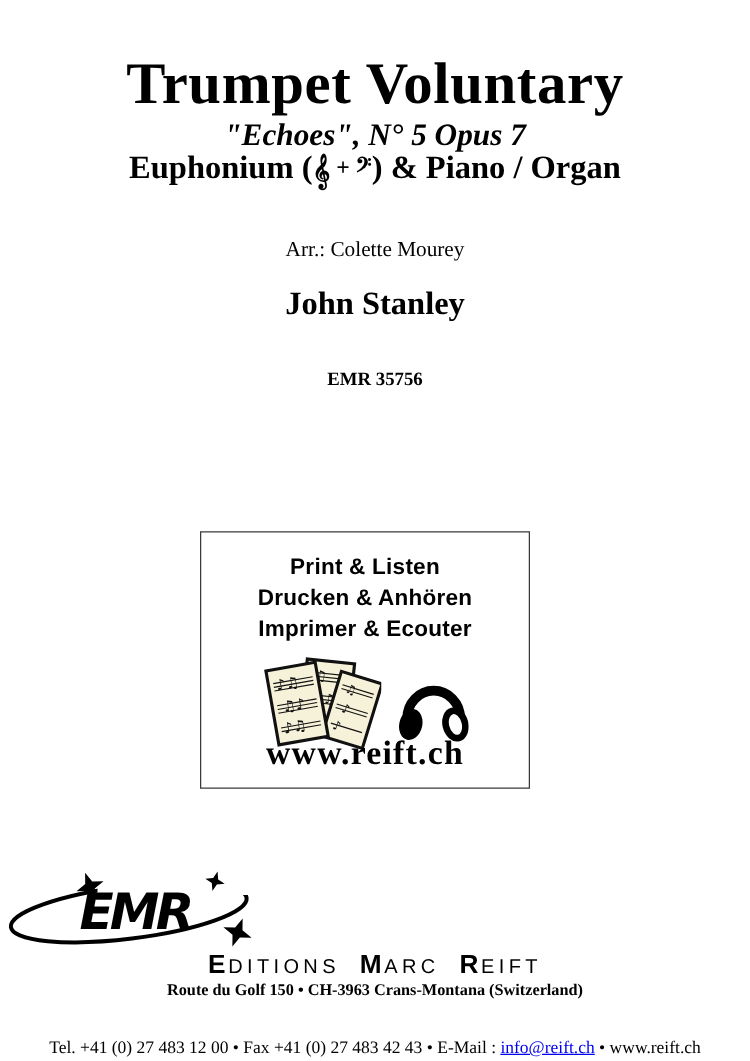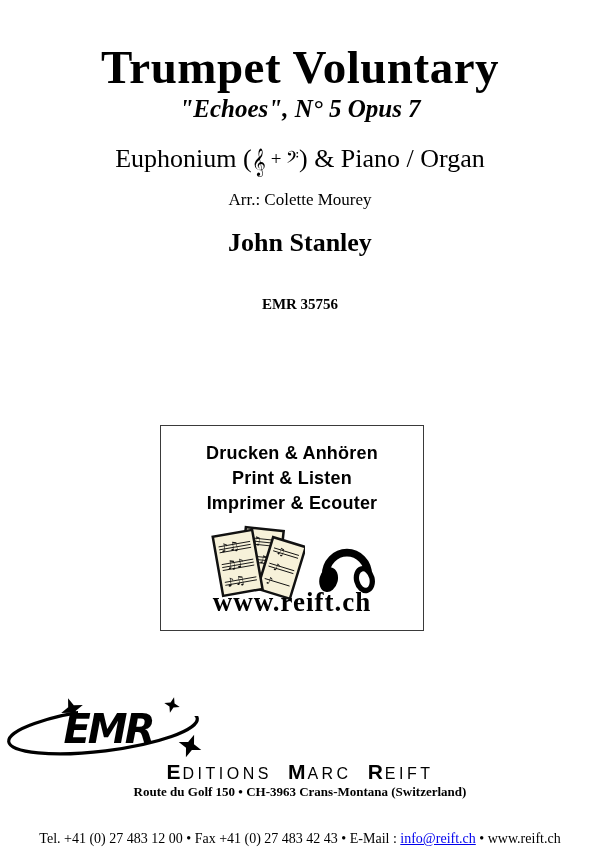--- a/index.html
+++ b/index.html
@@ -9,21 +9,21 @@
     background:#ffffff;
     font-family:"Liberation Serif", serif;
     color:#000;
     overflow:hidden;
     border-radius:20px;
   }
   .center-line{position:absolute;left:0;width:100%;text-align:center;white-space:nowrap;}
 
   .title{top:40px;font-size:47px;font-weight:bold;letter-spacing:0.5px;}
   .subtitle{top:95px;font-size:25px;font-weight:bold;font-style:italic;}
-  .instr{top:144px;font-size:26px;}
+  .instr{top:119px;font-size:26px;font-weight:bold;}
   .clef{font-family:"DejaVu Sans", sans-serif;font-size:24px;line-height:0;}
   .clef-treble{position:relative;top:3px;}
   .clef-bass{position:relative;top:-1px;font-size:20px;}
   .instr-plus{font-size:19px;position:relative;top:-2px;}
   .arr{top:190px;font-size:17px;}
   .composer{top:228px;font-size:26px;font-weight:bold;text-align:center;}
   .catalog{top:296px;font-size:15px;font-weight:bold;}
 
   .promo-box{
     position:absolute;left:160px;top:425px;width:264px;height:206px;
@@ -57,22 +57,22 @@
   <div class="center-line instr">
     <span>Euphonium (</span><span class="clef clef-treble">𝄞</span><span class="instr-plus"> + </span><span class="clef clef-bass">𝄢</span><span>) &amp; Piano / Organ</span>
   </div>
 
   <div class="center-line arr">Arr.: Colette Mourey</div>
   <div class="center-line composer">John Stanley</div>
   <div class="center-line catalog">EMR 35756</div>
 
   <div class="promo-box">
     <div class="promo-lines">
+      <div>Print &amp; Listen</div>
       <div>Drucken &amp; Anhören</div>
-      <div>Print &amp; Listen</div>
       <div>Imprimer &amp; Ecouter</div>
     </div>
     <div class="promo-icons">
 
       <svg width="96" height="86" viewBox="0 0 96 86">
 
         <g transform="rotate(6 52 40)">
           <rect x="33" y="4" width="38" height="58" fill="#f6f1d9" stroke="#111" stroke-width="2.5"></rect>
           <g stroke="#111" stroke-width="0.9">
             <line x1="37" y1="14" x2="67" y2="14"></line>

